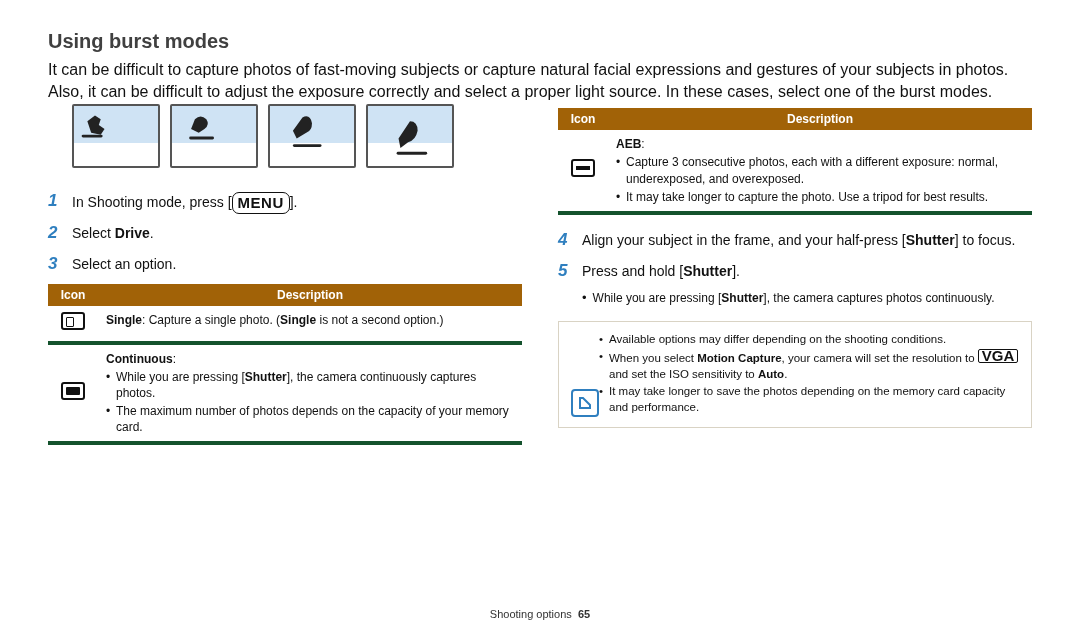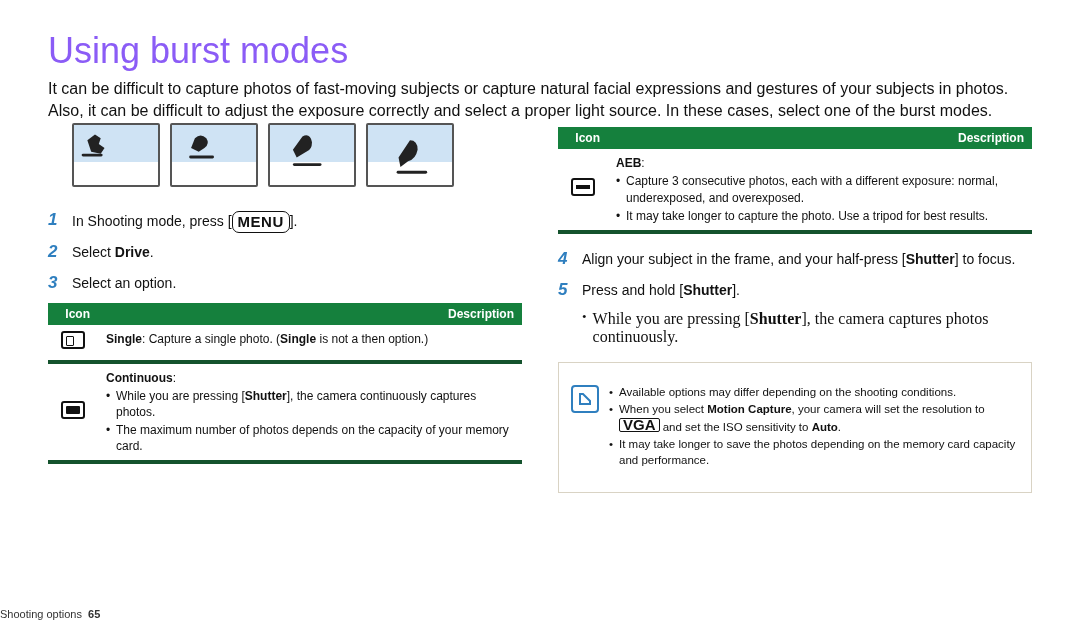--- a/index.html
+++ b/index.html
@@ -1,54 +1,54 @@
 <!DOCTYPE html>
 <html><head>
 <meta charset="utf-8">
 <style>
   * { box-sizing: border-box; margin: 0; padding: 0; }
   html, body { width: 1080px; height: 630px; background: #fff; font-family: "Segoe UI", "Helvetica Neue", Arial, sans-serif; color: #111; }
   .page { padding: 30px 48px 10px 48px; position: relative; height: 100%; }
-  h1 { color: #8b5cf6; font-weight: 400; font-size: 36px; margin-bottom: 6px; }
+  h1 { color: #404040; font-weight: 700; font-size: 20px; margin-bottom: 6px; }
   .intro { font-size: 16px; line-height: 1.35; margin-bottom: 0; max-width: 990px; }
   .columns { display: flex; gap: 36px; }
   .col { flex: 1; min-width: 0; }
   .illus-row { display: flex; gap: 10px; margin: 2px 0 22px 24px; }
   .thumb { width: 88px; height: 64px; border: 2px solid #555; border-radius: 2px; background: linear-gradient(#cfe3f4 0 62%, #fff 62% 100%); position: relative; overflow: hidden; }
   .thumb svg { position: absolute; inset: 0; }
   .steps { font-size: 14px; }
   .step { display: flex; gap: 8px; margin-bottom: 8px; line-height: 1.35; }
   .step-num { color: #2f7fbf; font-style: italic; font-weight: 600; font-size: 17px; min-width: 16px; }
   .step-text { padding-top: 2px; }
   .step-text b { font-weight: 700; }
   .menu-btn { display: inline-block; border: 1.5px solid #111; border-radius: 7px; padding: 0 5px; font-size: 15px; font-weight: 800; letter-spacing: 0.5px; vertical-align: middle; }
-  .sub-bullet { font-size: 16px; margin-left: 24px; display: flex; gap: 6px; margin-top: 2px; font-family: Liberation Serif, serif; }
+  .sub-bullet { font-size: 12px; margin-left: 24px; display: flex; gap: 6px; margin-top: 2px; }
   .sub-bullet::before { content: "•"; font-size: 13px; line-height: 1; }
   table.desc { width: 100%; border-collapse: collapse; font-size: 12px; margin-top: 6px; }
-  table.desc th { background: #15803d; color: #fff; font-weight: 700; text-align: right; padding: 4px 8px; font-size: 12px; }
+  table.desc th { background: #a16207; color: #fff; font-weight: 700; text-align: center; padding: 4px 8px; font-size: 12px; }
   table.desc th.icon-col { width: 50px; }
   table.desc td { border-bottom: 4px solid #14532d; padding: 6px 8px; vertical-align: top; line-height: 1.35; }
   table.desc td.icon-cell { text-align: center; vertical-align: middle; width: 50px; }
   .mode-icon { display: inline-block; width: 24px; height: 18px; border: 2px solid #111; border-radius: 3px; position: relative; }
   .mode-icon.single::after { content: ""; position: absolute; left: 3px; top: 3px; width: 6px; height: 8px; border: 1.5px solid #111; border-radius: 1px; }
   .mode-icon.cont::after { content: ""; position: absolute; left: 3px; right: 3px; top: 3px; bottom: 3px; background: #111; border-radius: 1px; }
   .mode-icon.motion { background: radial-gradient(circle at 50% 50%, #111 0 40%, transparent 41%); }
   .mode-icon.aeb::before, .mode-icon.aeb::after { content: ""; position: absolute; height: 2px; background: #111; }
   .mode-icon.aeb::before { left: 3px; right: 3px; top: 5px; }
   .mode-icon.aeb::after { left: 3px; right: 3px; bottom: 5px; }
   .desc-list { list-style: none; padding-left: 0; }
   .desc-list li { position: relative; padding-left: 10px; margin-top: 2px; }
   .desc-list li::before { content: "•"; position: absolute; left: 0; }
   .vga-badge { display: inline-block; border: 1.5px solid #111; border-radius: 2px; font-size: 15px; font-weight: 800; padding: 0 3px; line-height: 12px; vertical-align: 1px; }
-  .note-box { display: flex; gap: 10px; border: 1px solid #d9d3c4; background: #fff; padding: 22px 12px; margin-top: 16px; font-size: 11.5px; }
+  .note-box { display: flex; gap: 0; border: 1px solid #d9d3c4; background: #fff; padding: 10px 12px; margin-top: 16px; font-size: 11.5px; align-items: flex-end; }
   .note-icon { width: 28px; height: 28px; border: 2px solid #2f7fbf; border-radius: 4px; color: #2f7fbf; display: flex; align-items: center; justify-content: center; flex: 0 0 28px; }
   .note-list { list-style: none; }
   .note-list li { position: relative; padding-left: 10px; line-height: 1.35; margin-bottom: 2px; }
   .note-list li::before { content: "•"; position: absolute; left: 0; }
-  .footer { position: absolute; bottom: 10px; left: 0; right: 0; text-align: left; font-size: 11px; color: #333; }
+  .footer { position: absolute; bottom: 10px; left: 0; right: 0; text-align: center; font-size: 11px; color: #333; }
 </style>
 </head>
 <body>
 
 <div class="page">
   <h1>Using burst modes</h1>
   <p class="intro">It can be difficult to capture photos of fast-moving subjects or capture natural facial expressions and gestures of your subjects in photos. Also, it can be difficult to adjust the exposure correctly and select a proper light source. In these cases, select one of the burst modes.</p>
 
   <div class="columns">
 
@@ -102,21 +102,21 @@
 
       <table class="desc">
         <tbody>
             <tr>
           <th class="icon-col">Icon</th>
           <th>Description</th>
         </tr>
         <tr>
           <td class="icon-cell"><span class="mode-icon single"></span></td>
           <td>
-            <b>Single</b><span>: Capture a single photo. (</span><b>Single</b><span> is not a then option.)</span>
+            <b>Single</b><span>: Capture a single photo. (</span><b>Single</b><span> is not a second option.)</span>
           </td>
         </tr>
         <tr>
           <td class="icon-cell"><span class="mode-icon cont"></span></td>
           <td>
             <b>Continuous</b><span>:</span>
             <ul class="desc-list">
               <li><span>While you are pressing [</span><b>Shutter</b><span>], the camera continuously captures photos.</span></li>
               <li>The maximum number of photos depends on the capacity of your memory card.</li>
             </ul>

